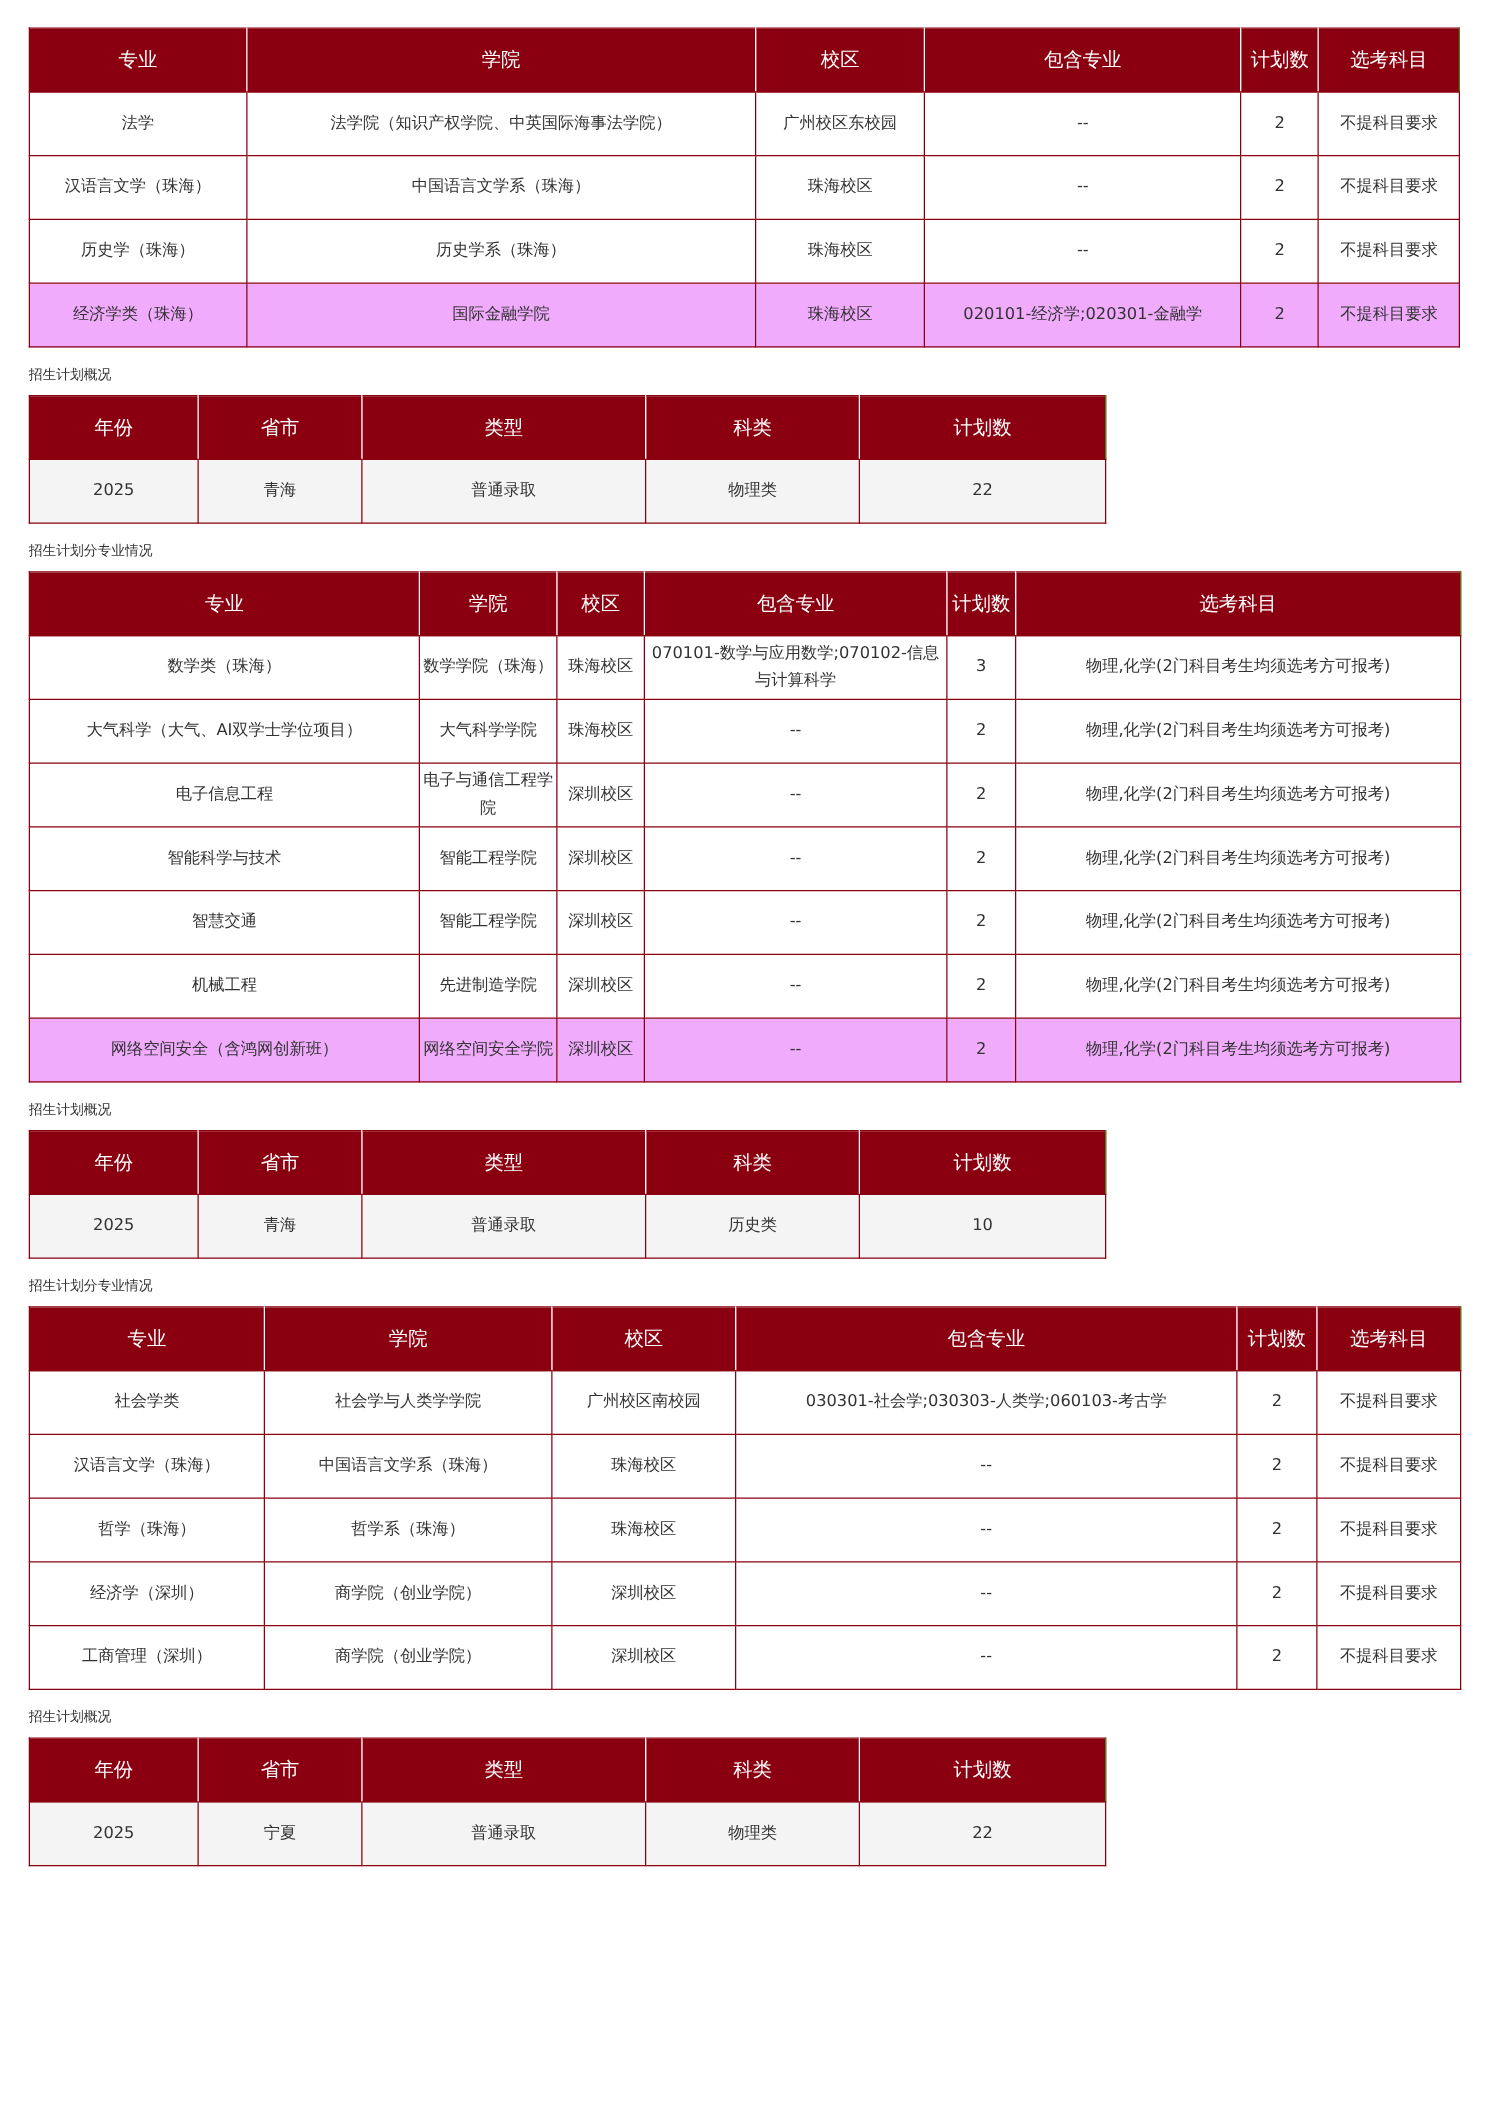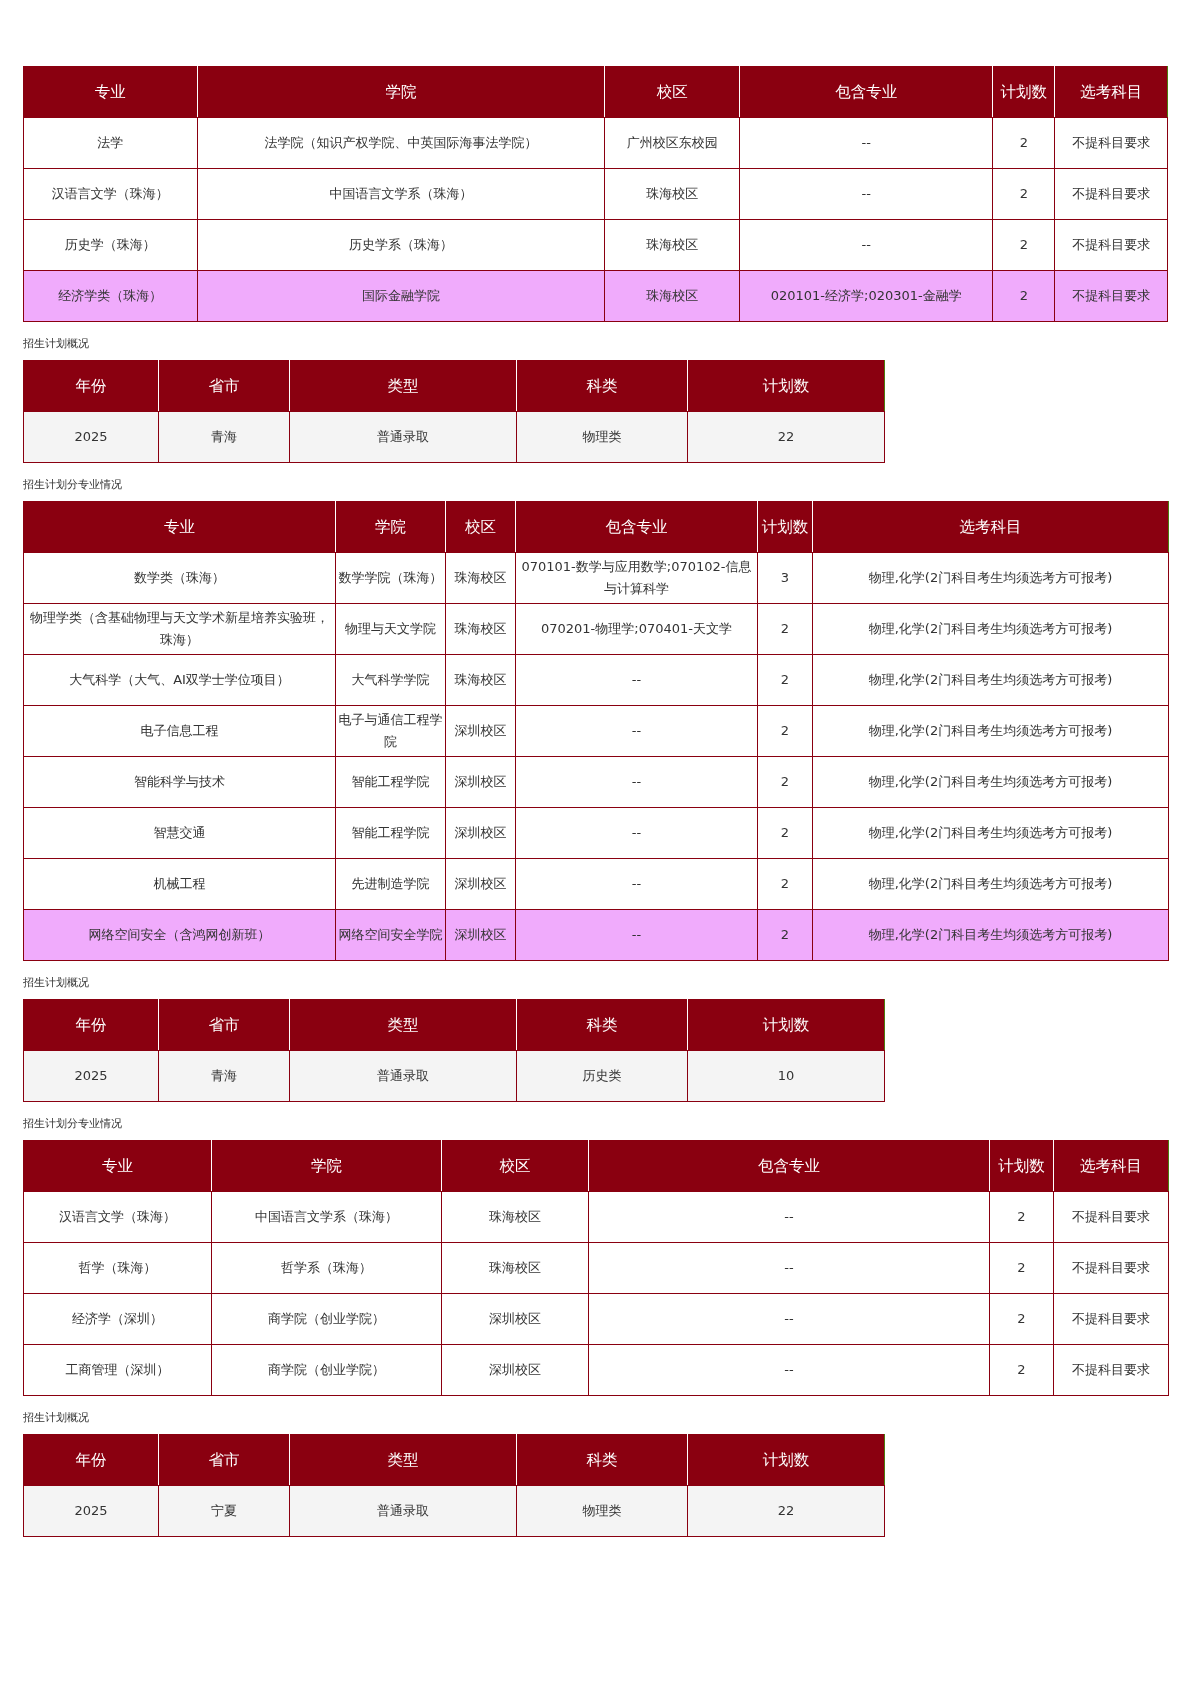--- a/index.html
+++ b/index.html
@@ -1,21 +1,21 @@
 <!DOCTYPE html>
 <html><head>
   <meta charset="utf-8">
   <style>
     html, body { margin: 0; padding: 0; background: #ffffff; }
     body {
       width: 1190px; height: 1683px; position: relative; overflow: hidden;
       font-family: "DejaVu Sans", "Liberation Sans", sans-serif;
       color: #333333;
     }
-    .wrap { position: absolute; left: 23px; top: 22px; width: 1145px; margin-top: 44px; }
+    .wrap { position: absolute; left: 23px; top: 22px; width: 1145px; }
     table { border-collapse: collapse; table-layout: fixed; }
     th, td {
       text-align: center; vertical-align: middle;
       border: 1px solid #8a0010;
       font-size: 13px; line-height: 22px; padding: 0 2px;
       word-break: break-all;
     }
     th {
       background: #8a0010; color: #ffffff; font-weight: normal;
       font-size: 15.5px; height: 50px;
@@ -146,28 +146,20 @@
     <tbody>
       <tr>
         <td>数学类（珠海）</td>
         <td>数学学院（珠海）</td>
         <td>珠海校区</td>
         <td>070101-数学与应用数学;070102-信息与计算科学</td>
         <td>3</td>
         <td>物理,化学(2门科目考生均须选考方可报考)</td>
       </tr>
       <tr>
-        <td>物理学类（含基础物理与天文学术新星培养实验班，珠海）</td>
-        <td>物理与天文学院</td>
-        <td>珠海校区</td>
-        <td>070201-物理学;070401-天文学</td>
-        <td>2</td>
-        <td>物理,化学(2门科目考生均须选考方可报考)</td>
-      </tr>
-      <tr>
         <td>大气科学（大气、AI双学士学位项目）</td>
         <td>大气科学学院</td>
         <td>珠海校区</td>
         <td>--</td>
         <td>2</td>
         <td>物理,化学(2门科目考生均须选考方可报考)</td>
       </tr>
       <tr>
         <td>电子信息工程</td>
         <td>电子与通信工程学院</td>
@@ -255,20 +247,28 @@
         <th>专业</th>
         <th>学院</th>
         <th>校区</th>
         <th>包含专业</th>
         <th>计划数</th>
         <th>选考科目</th>
       </tr>
     </thead>
     <tbody>
       <tr>
+        <td>社会学类</td>
+        <td>社会学与人类学学院</td>
+        <td>广州校区南校园</td>
+        <td>030301-社会学;030303-人类学;060103-考古学</td>
+        <td>2</td>
+        <td>不提科目要求</td>
+      </tr>
+      <tr>
         <td>汉语言文学（珠海）</td>
         <td>中国语言文学系（珠海）</td>
         <td>珠海校区</td>
         <td>--</td>
         <td>2</td>
         <td>不提科目要求</td>
       </tr>
       <tr>
         <td>哲学（珠海）</td>
         <td>哲学系（珠海）</td>

